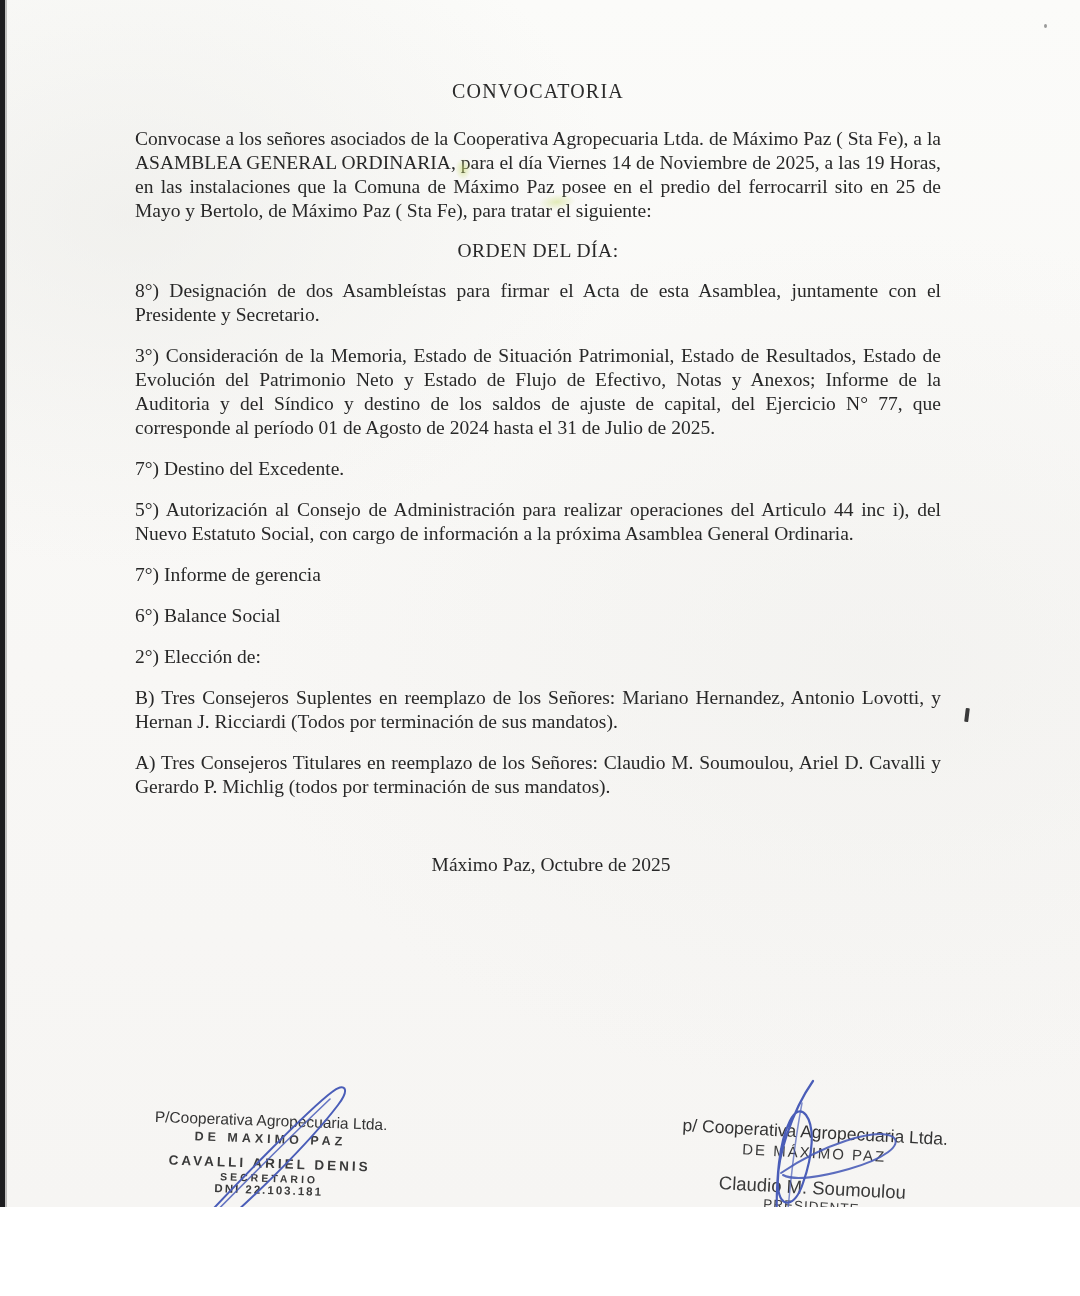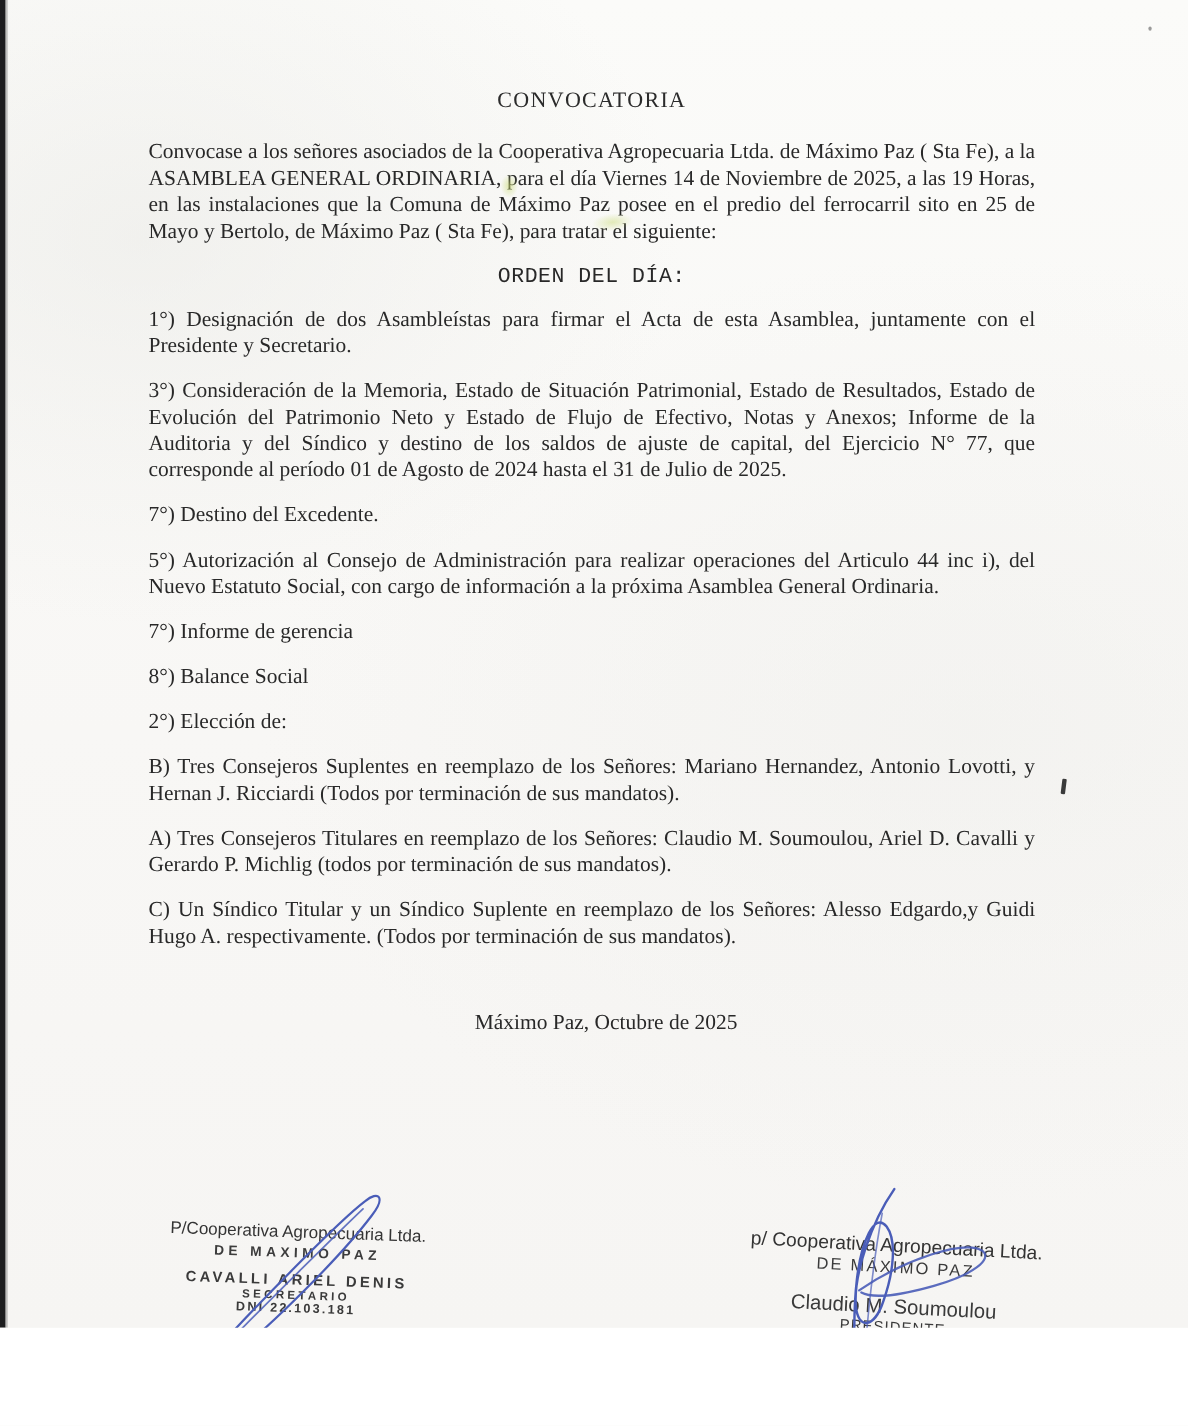--- a/index.html
+++ b/index.html
@@ -36,21 +36,21 @@
   .doc-title {
     font-size: 20px; font-weight: 400; letter-spacing: 1.2px;
     text-align: center; margin-bottom: 24px; color: #2b2b2b;
   }
   .content p {
     font-size: 19.5px; line-height: 24px;
     text-align: justify; margin-bottom: 17px; color: #282828;
   }
   .agenda-heading {
     font-size: 19.5px; font-weight: 400; letter-spacing: 0.5px;
-    text-align: center; margin-bottom: 17px; color: #282828; font-family: Liberation Mono, monospace;
+    text-align: center; margin-bottom: 17px; color: #282828;
   }
   .date-line { text-align: center !important; margin-top: 54px; padding-left: 26px; font-family: Liberation Serif, serif; }
 
   
   .stamp {
     position: absolute; text-align: center;
     font-family: "Liberation Sans", sans-serif; color: #3a3a3a;
   }
   .stamp-left { left: 140px; top: 1112px; width: 260px; transform: rotate(2deg); }
   .stamp-left .s-org1 { font-size: 15.5px; color: #343434; }
@@ -97,31 +97,30 @@
 
   <div class="edge-bar"></div>
 
   <div class="content">
     <h1 class="doc-title">CONVOCATORIA</h1>
 
     <p>Convocase a los señores asociados de la Cooperativa Agropecuaria Ltda. de Máximo Paz ( Sta Fe), a la ASAMBLEA GENERAL ORDINARIA, para el día Viernes 14 de Noviembre de 2025, a las 19 Horas, en las instalaciones que la Comuna de Máximo Paz posee en el predio del ferrocarril sito en 25 de Mayo y Bertolo, de Máximo Paz ( Sta Fe), para tratar el siguiente:</p>
 
     <h2 class="agenda-heading">ORDEN DEL DÍA:</h2>
 
-    <p>1°) Designación de dos Asambleístas para firmar el Acta de esta Asamblea, juntamente con el Presidente y Secretario.</p>
+    <p>8°) Designación de dos Asambleístas para firmar el Acta de esta Asamblea, juntamente con el Presidente y Secretario.</p>
     <p>3°) Consideración de la Memoria, Estado de Situación Patrimonial, Estado de Resultados, Estado de Evolución del Patrimonio Neto y Estado de Flujo de Efectivo, Notas y Anexos; Informe de la Auditoria y del Síndico y destino de los saldos de ajuste de capital, del Ejercicio N° 77, que corresponde al período 01 de Agosto de 2024 hasta el 31 de Julio de 2025.</p>
     <p>7°) Destino del Excedente.</p>
     <p>5°) Autorización al Consejo de Administración para realizar operaciones del Articulo 44 inc i), del Nuevo Estatuto Social, con cargo de información a la próxima Asamblea General Ordinaria.</p>
     <p>7°) Informe de gerencia</p>
-    <p>8°) Balance Social</p>
+    <p>6°) Balance Social</p>
     <p>2°) Elección de:</p>
 
     <p>B)  Tres Consejeros Suplentes en reemplazo de los Señores: Mariano Hernandez,  Antonio Lovotti,  y Hernan J. Ricciardi (Todos por terminación de sus mandatos).</p>
     <p>A)  Tres Consejeros Titulares en reemplazo de los Señores:  Claudio M. Soumoulou, Ariel D. Cavalli  y Gerardo P. Michlig  (todos por terminación de sus mandatos).</p>
-    <p>C)  Un Síndico Titular y un Síndico Suplente en reemplazo de los Señores: Alesso Edgardo,y Guidi Hugo A. respectivamente. (Todos por terminación de sus mandatos).</p>
 
     <p class="date-line">Máximo Paz, Octubre de 2025</p>
   </div>
 
   <div class="stamp stamp-left">
     <div class="s-org1">P/Cooperativa Agropecuaria Ltda.</div>
     <div class="s-org2">DE MAXIMO PAZ</div>
     <div class="s-name">CAVALLI ARIEL DENIS</div>
     <div class="s-role">SECRETARIO</div>
     <div class="s-dni">DNI 22.103.181</div>

